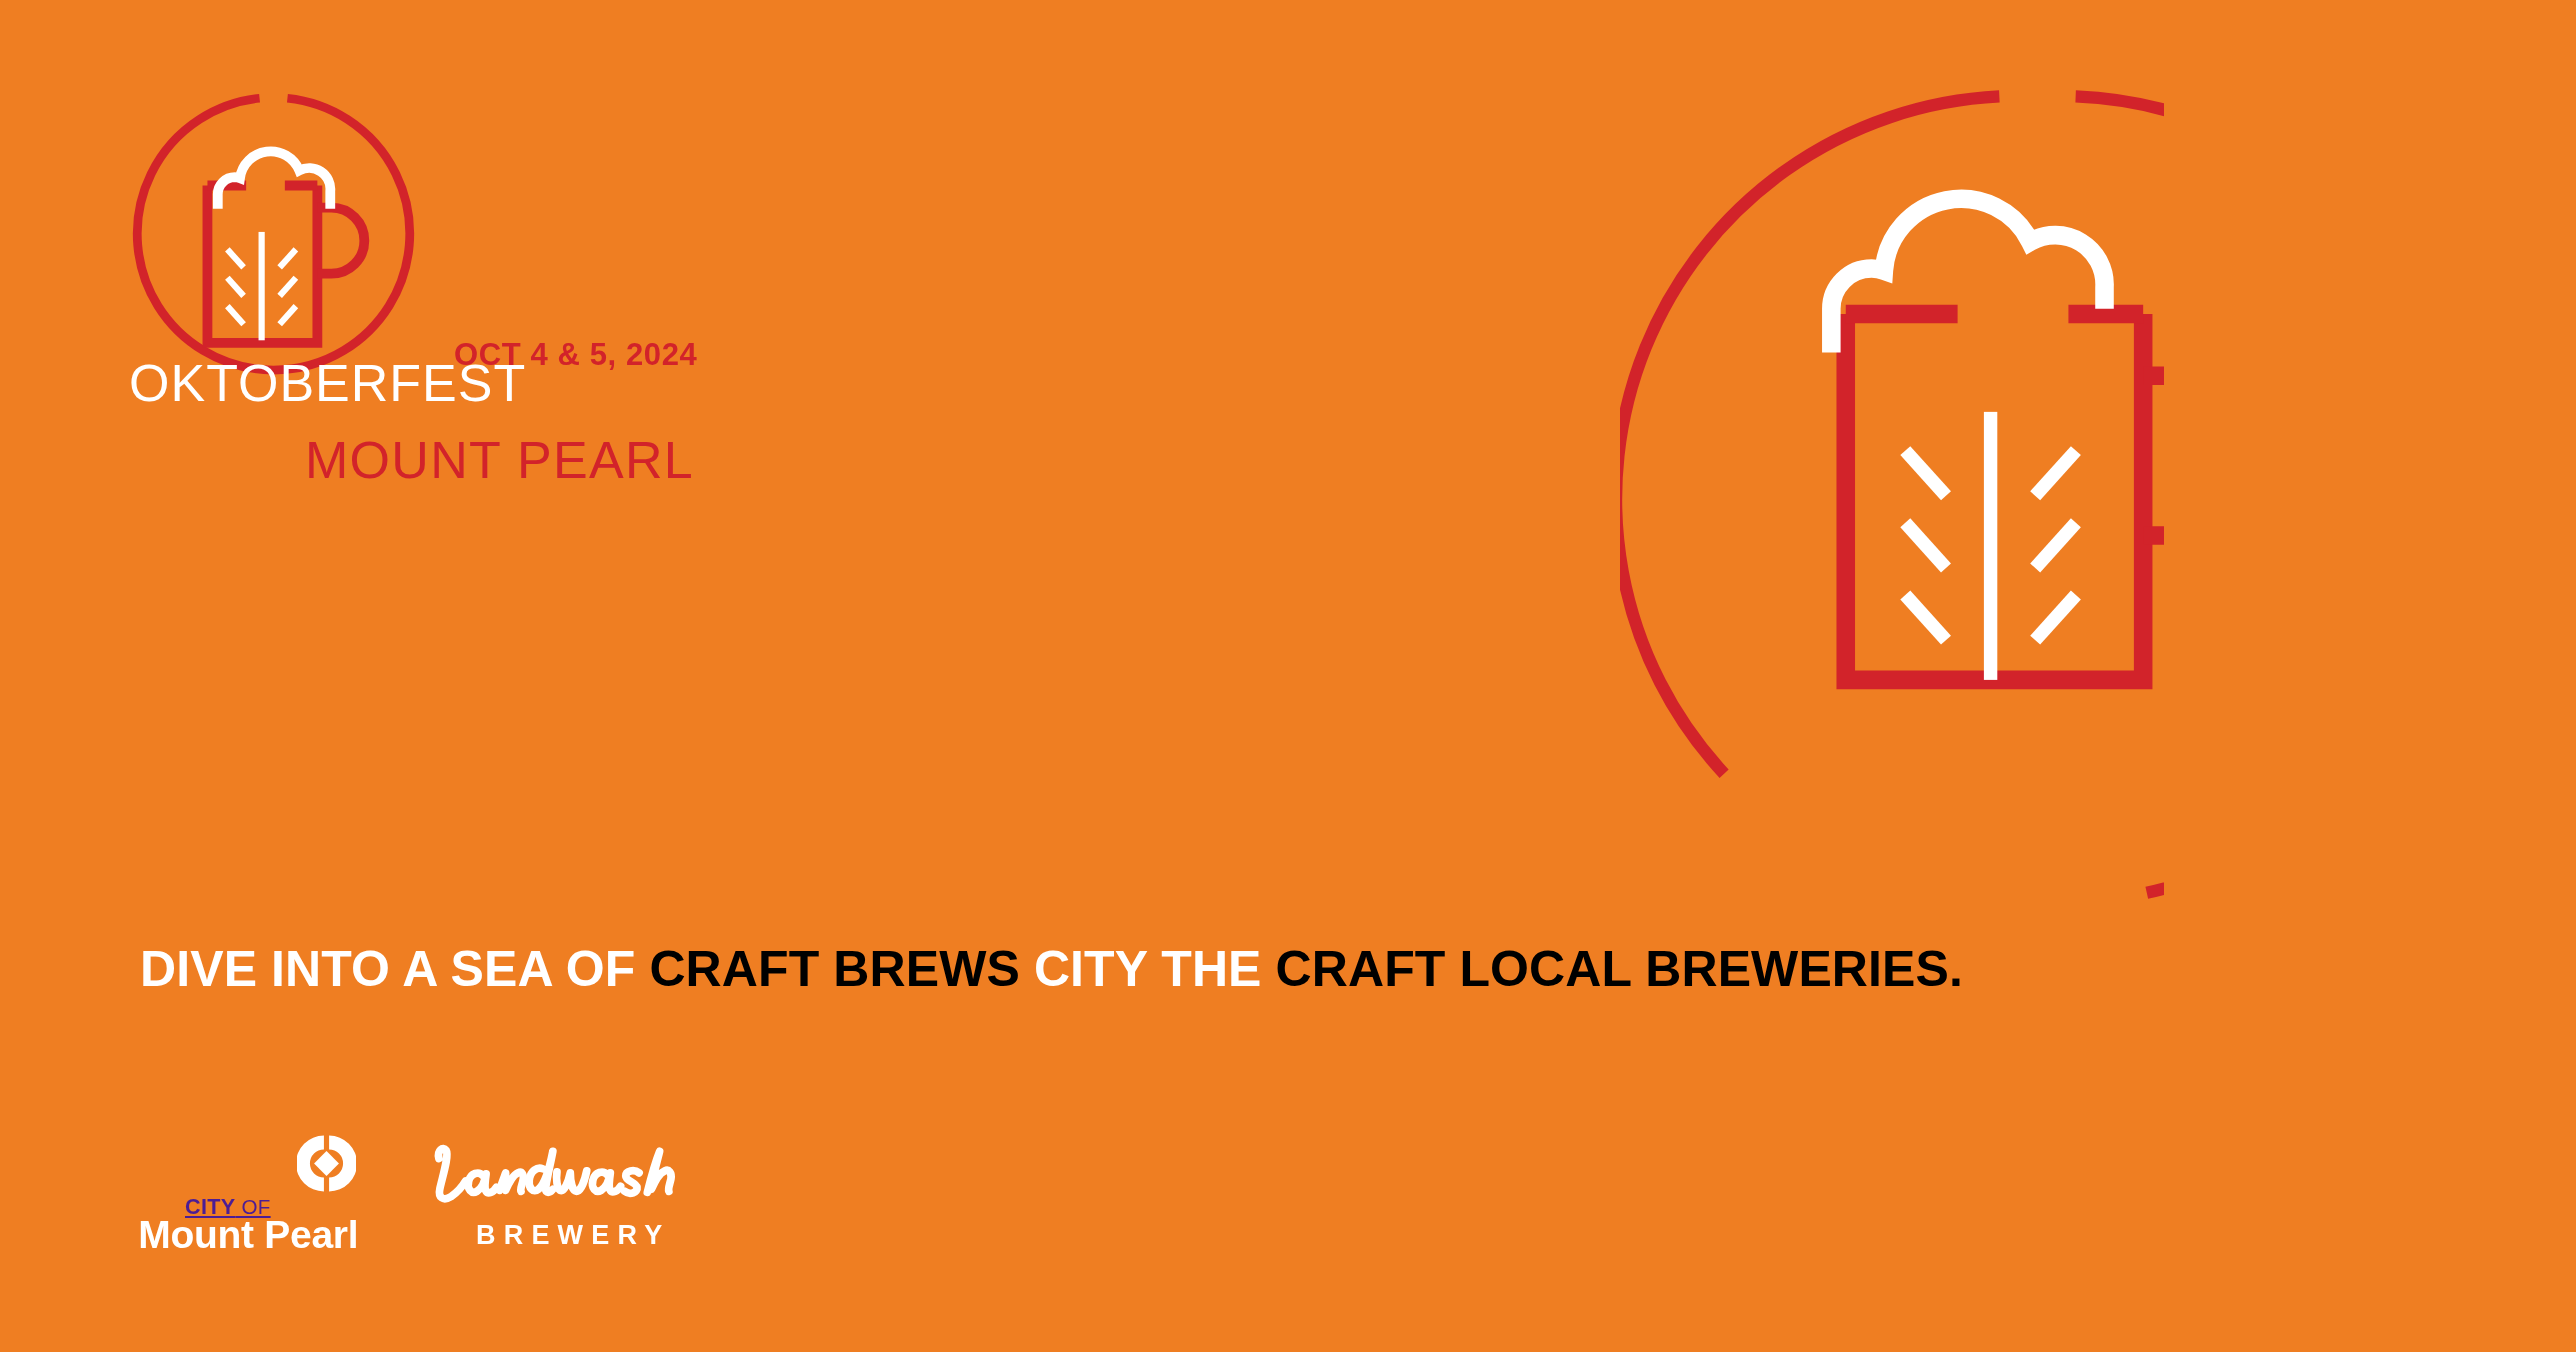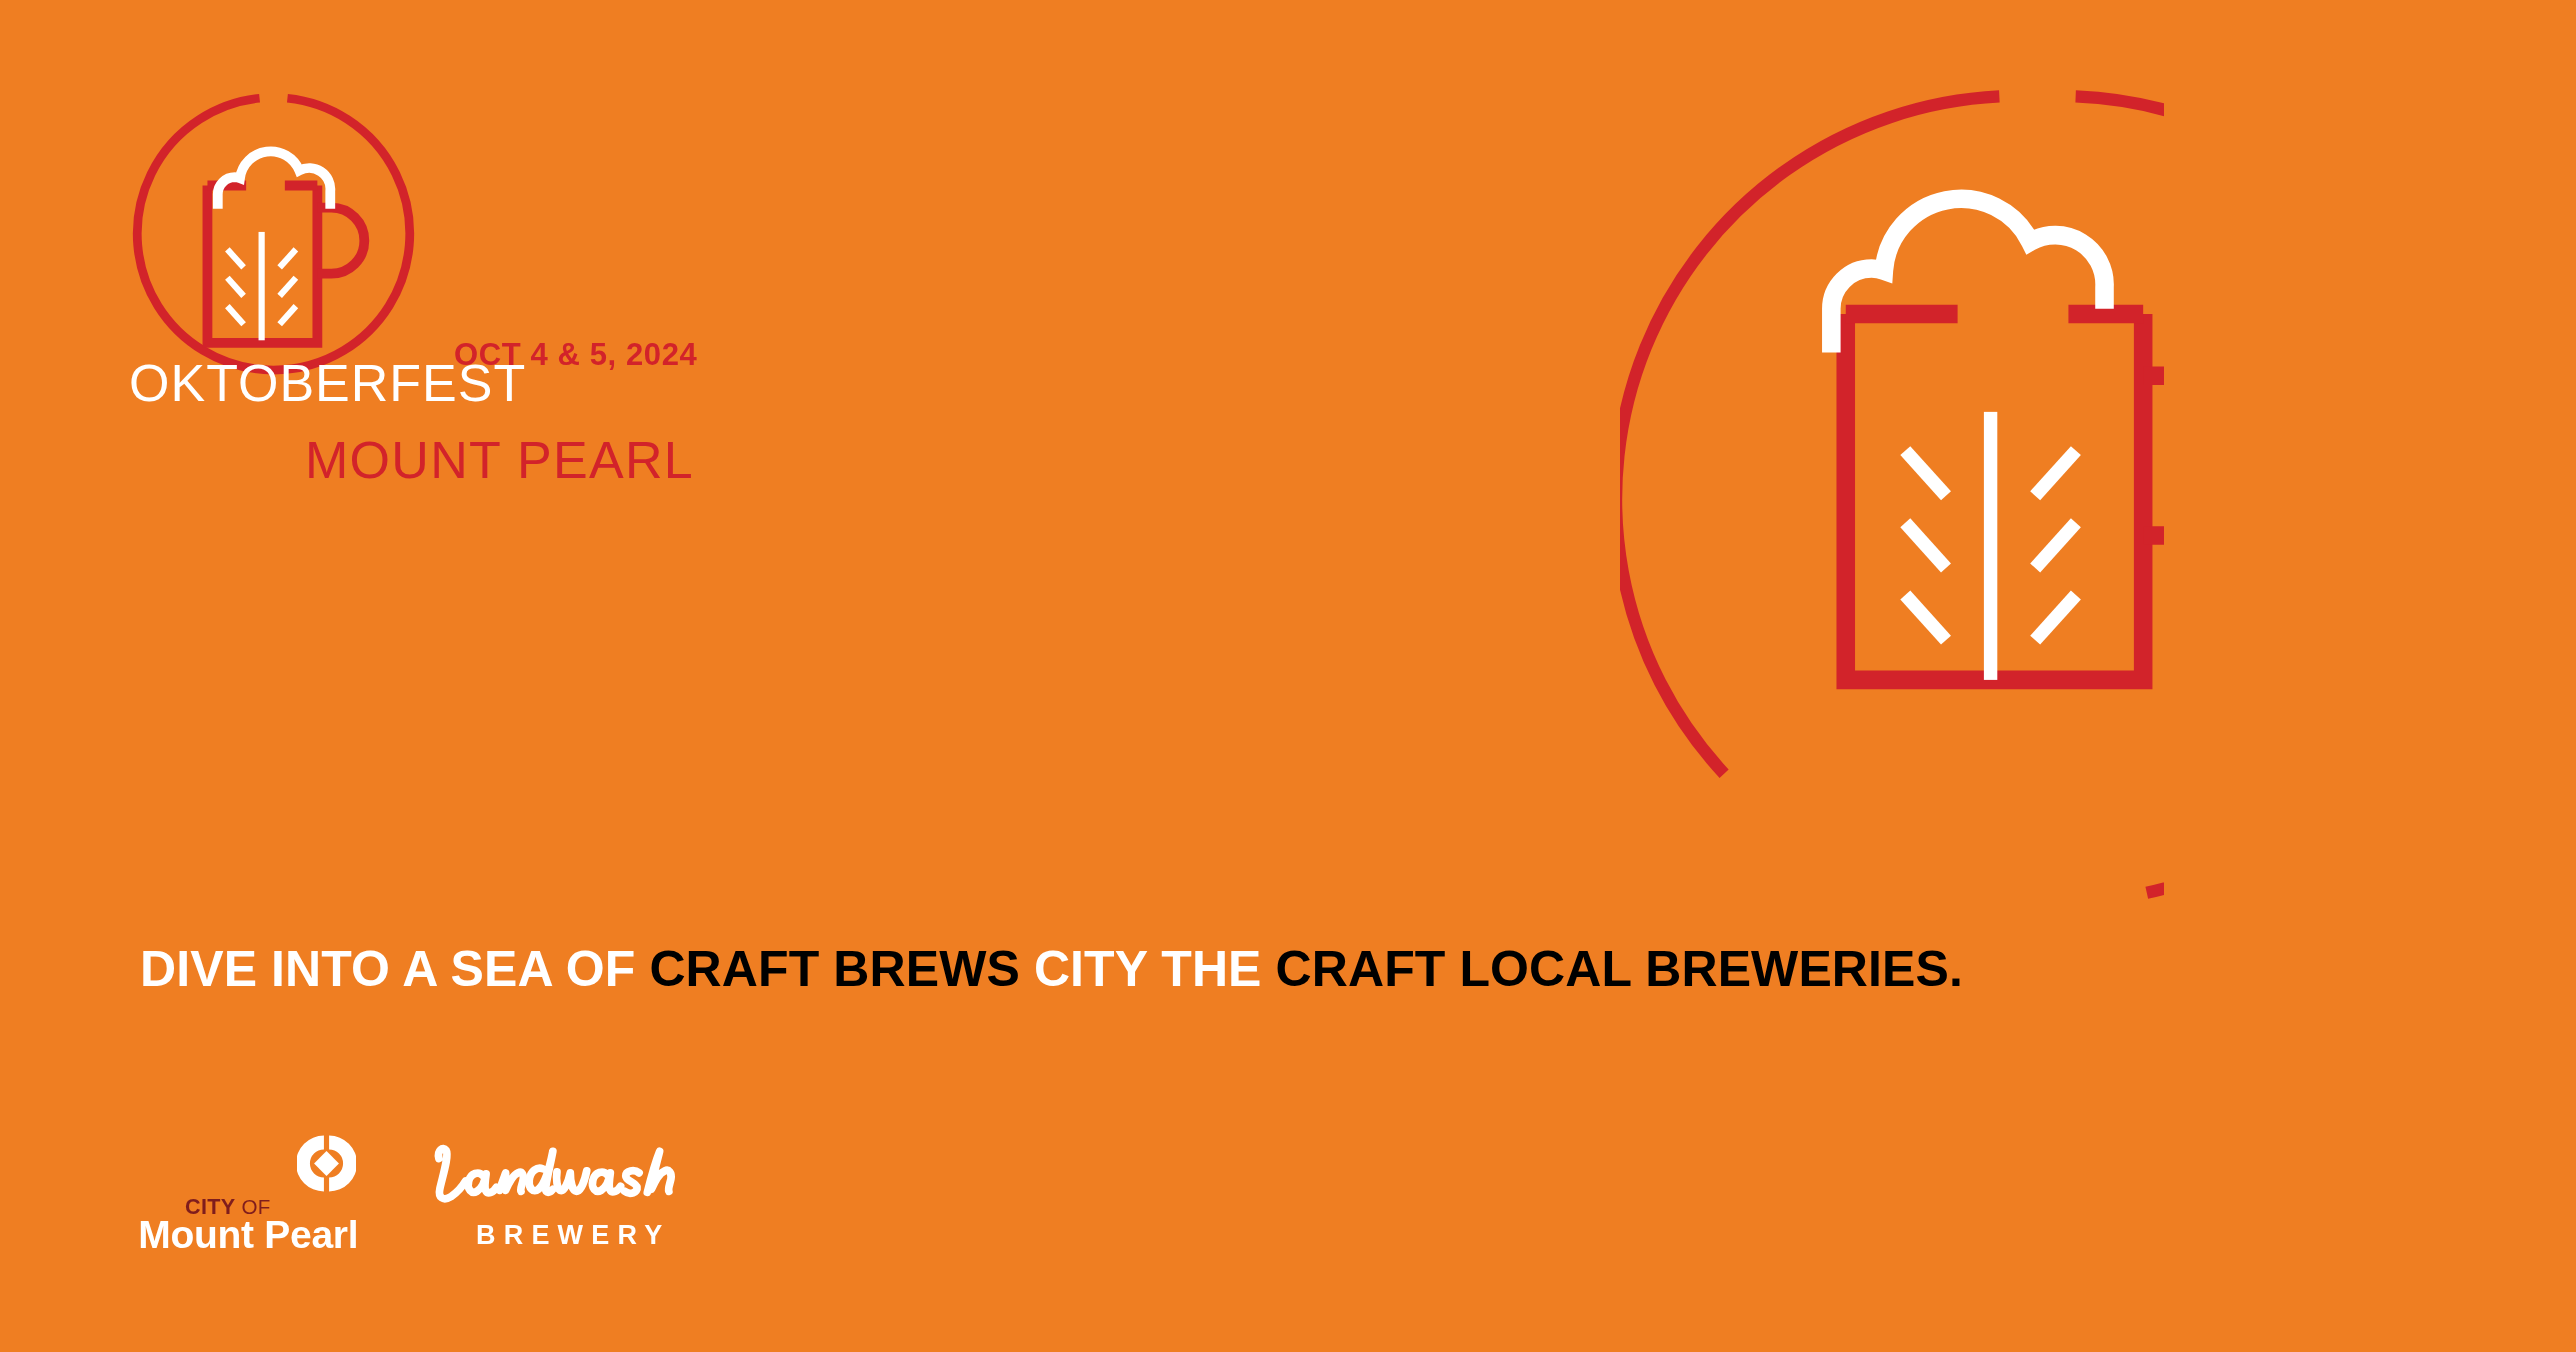--- a/index.html
+++ b/index.html
@@ -141,23 +141,24 @@
     width: 59px;
     height: 59px;
   }
   #mp-city-of {
     position: absolute;
     left: 58px;
     top: 78px;
     font-size: 21.6px;
     font-weight: bold;
     letter-spacing: 0.3px;
-    color: #7f1d1d;
-    white-space: nowrap;
-    line-height: 1;
+    color: #4c1d95;
+    white-space: nowrap;
+    line-height: 1;
+    text-decoration: underline;
   }
   #mp-city-of .light { font-weight: normal; font-size: 20.6px; }
   #mp-name {
     position: absolute;
     left: 11.3px;
     top: 97px;
     font-size: 39px;
     font-weight: bold;
     letter-spacing: -0.3px;
     color: #ffffff;

